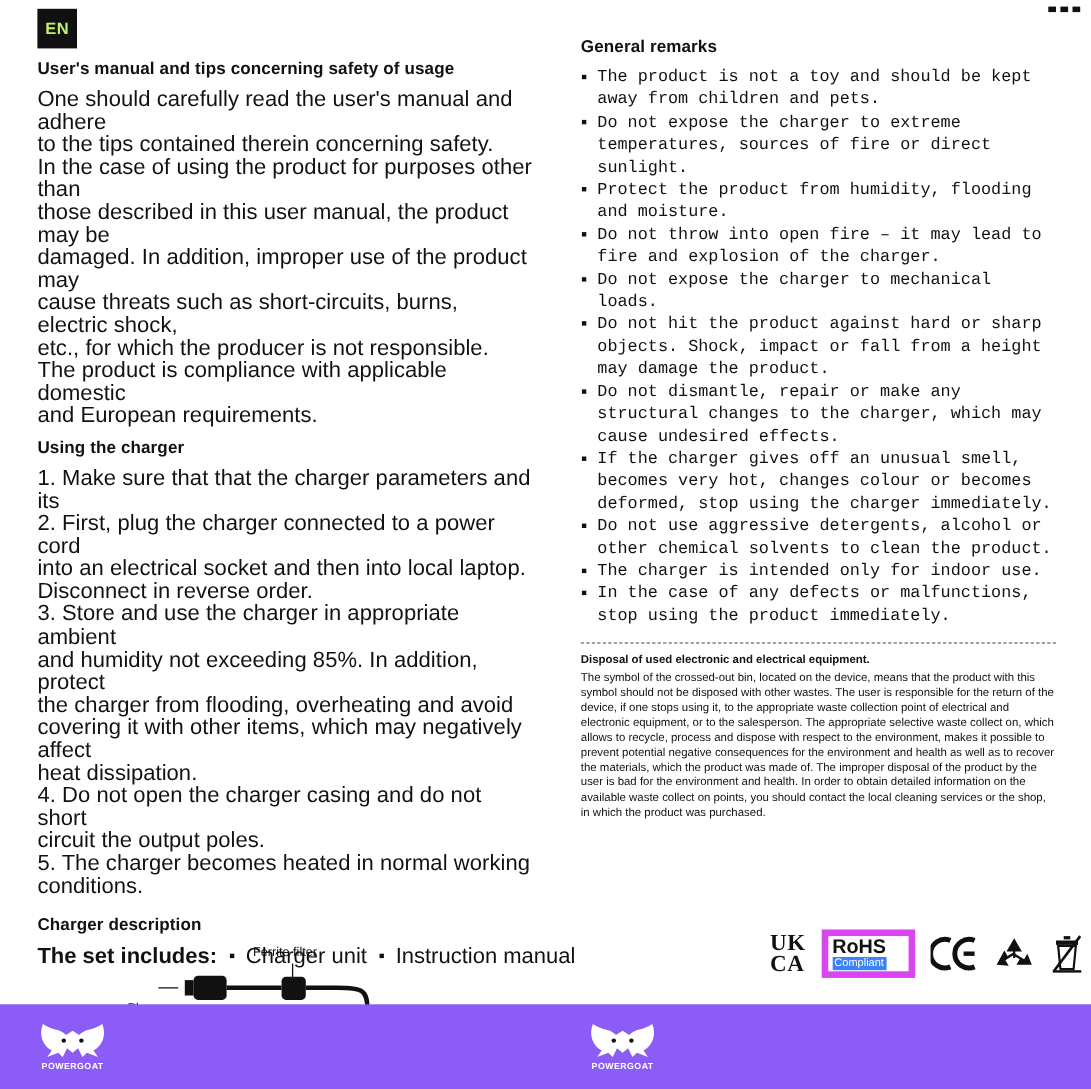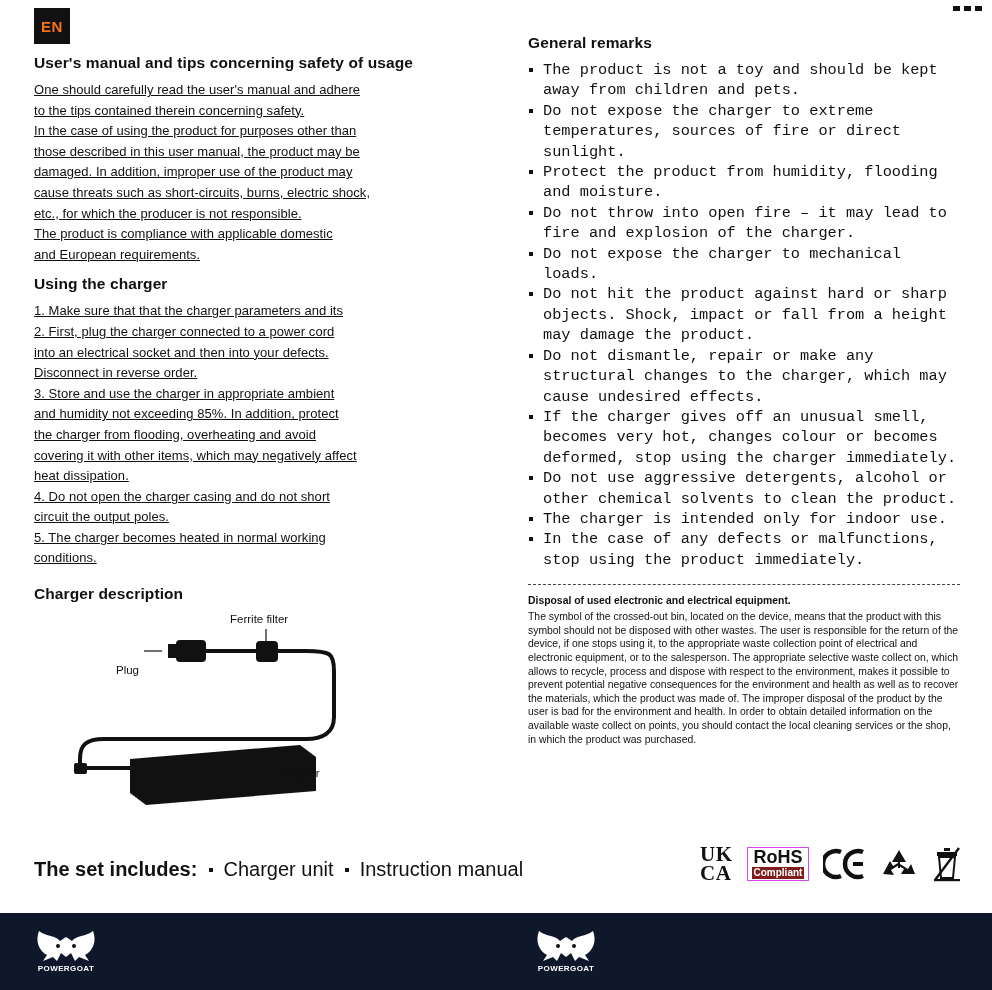--- a/index.html
+++ b/index.html
@@ -30,21 +30,21 @@
   .corner-marks span {
     display: block;
     width: 7px; height: 5px;
     background: #111;
   }
   .lang-badge {
     position: absolute;
     left: 34px; top: 8px;
     width: 36px; height: 36px;
     background: #111111;
-    color: #f97316;
+    color: #bef264;
     font-size: 15px;
     font-weight: bold;
     display: flex;
     align-items: center;
     justify-content: center;
     letter-spacing: .5px;
   }
   
   .col-left {
     position: absolute;
@@ -57,25 +57,24 @@
     width: 432px;
   }
   h2.sec {
     font-size: 15.5px;
     font-weight: bold;
     margin: 0 0 8px 0;
     letter-spacing: 0.1px;
   }
   h2.sec.spaced { margin-top: 16px; }
   p.para {
-    font-size: 13px;
+    font-size: 20px;
     line-height: 20.6px;
     margin: 0 0 0 0;
     letter-spacing: 0.05px;
-    text-decoration: underline;
   }
   p.para + p.para { margin-top: 0; }
   .blk { margin-bottom: 10px; }
   .steps p { margin: 0; }
   
   ul.bullets {
     list-style: none;
     margin: 0;
     padding: 0;
     font-family: Liberation Mono, monospace;
@@ -147,35 +146,34 @@
     gap: 14px;
   }
   .ukca {
     font-size: 21px;
     font-weight: bold;
     line-height: 19px;
     letter-spacing: .5px;
     font-family: Liberation Serif, serif;
   }
   .rohs {
-    border: 1px solid #d946ef;
-    text-align: center;
-    padding: 0 4px 1px 4px;
+    border: 6px solid #d946ef;
+    padding: 0 20px 1px 4px;
   }
   .rohs .r1 { font-size: 18px; font-weight: bold; line-height: 19px; }
   .rohs .r2 {
-    font-size: 10px; font-weight: bold; color: #fff; background: #7f1d1d;
+    font-size: 10px; font-weight: normal; color: #fff; background: #3b82f6;
     line-height: 12px; padding: 0 2px;
   }
   
   .footer {
     position: absolute;
     left: 0; bottom: 0;
     width: 992px; height: 77px;
-    background: #0f172a;
+    background: #8b5cf6;
   }
   .logo {
     position: absolute;
     top: 14px;
     width: 66px; height: 50px;
     color: #ffffff;
     text-align: center;
   }
   .logo .word {
     font-size: 8px;
@@ -213,21 +211,21 @@
       <p class="para">etc., for which the producer is not responsible.</p>
       <p class="para">The product is compliance with applicable domestic</p>
       <p class="para">and European requirements.</p>
     </div>
 
     <h2 class="sec">Using the charger</h2>
 
     <div class="blk steps">
       <p class="para">1. Make sure that that the charger parameters and its</p>
       <p class="para">2. First, plug the charger connected to a power cord</p>
-      <p class="para">into an electrical socket and then into your defects.</p>
+      <p class="para">into an electrical socket and then into local laptop.</p>
       <p class="para">Disconnect in reverse order.</p>
       <p class="para">3. Store and use the charger in appropriate ambient</p>
       <p class="para">and humidity not exceeding 85%. In addition, protect</p>
       <p class="para">the charger from flooding, overheating and avoid</p>
       <p class="para">covering it with other items, which may negatively affect</p>
       <p class="para">heat dissipation.</p>
       <p class="para">4. Do not open the charger casing and do not short</p>
       <p class="para">circuit the output poles.</p>
       <p class="para">5. The charger becomes heated in normal working</p>
       <p class="para">conditions.</p>

